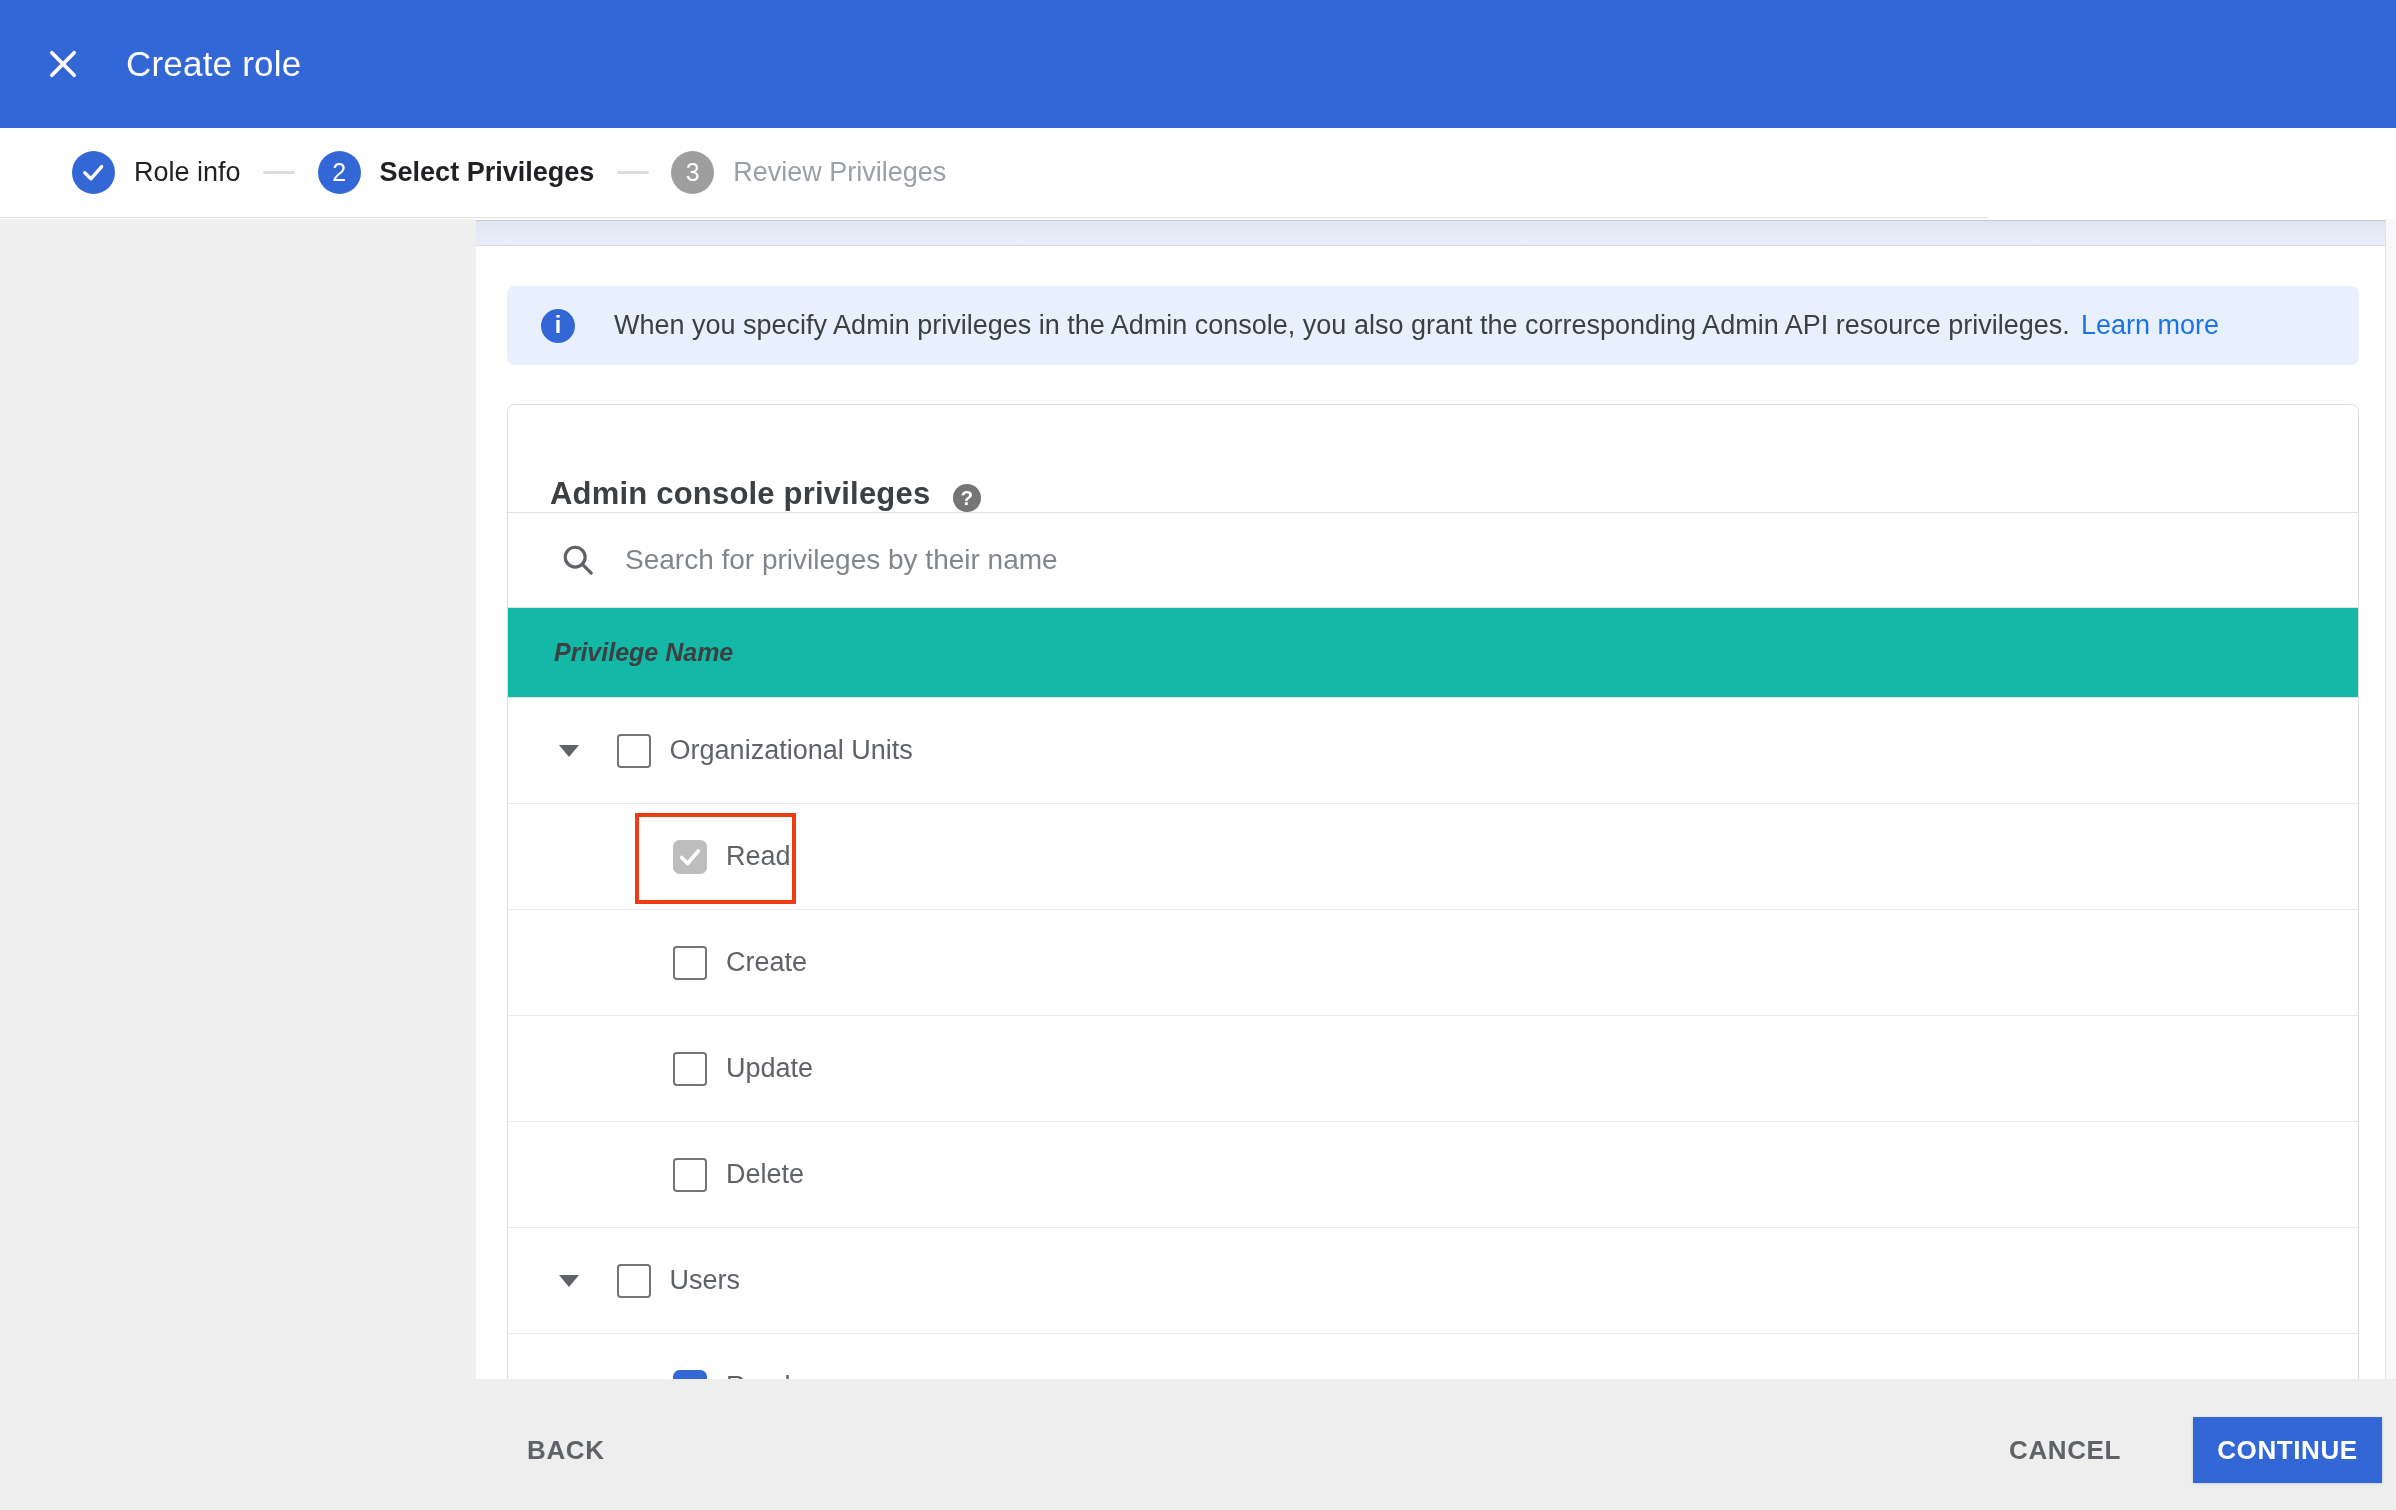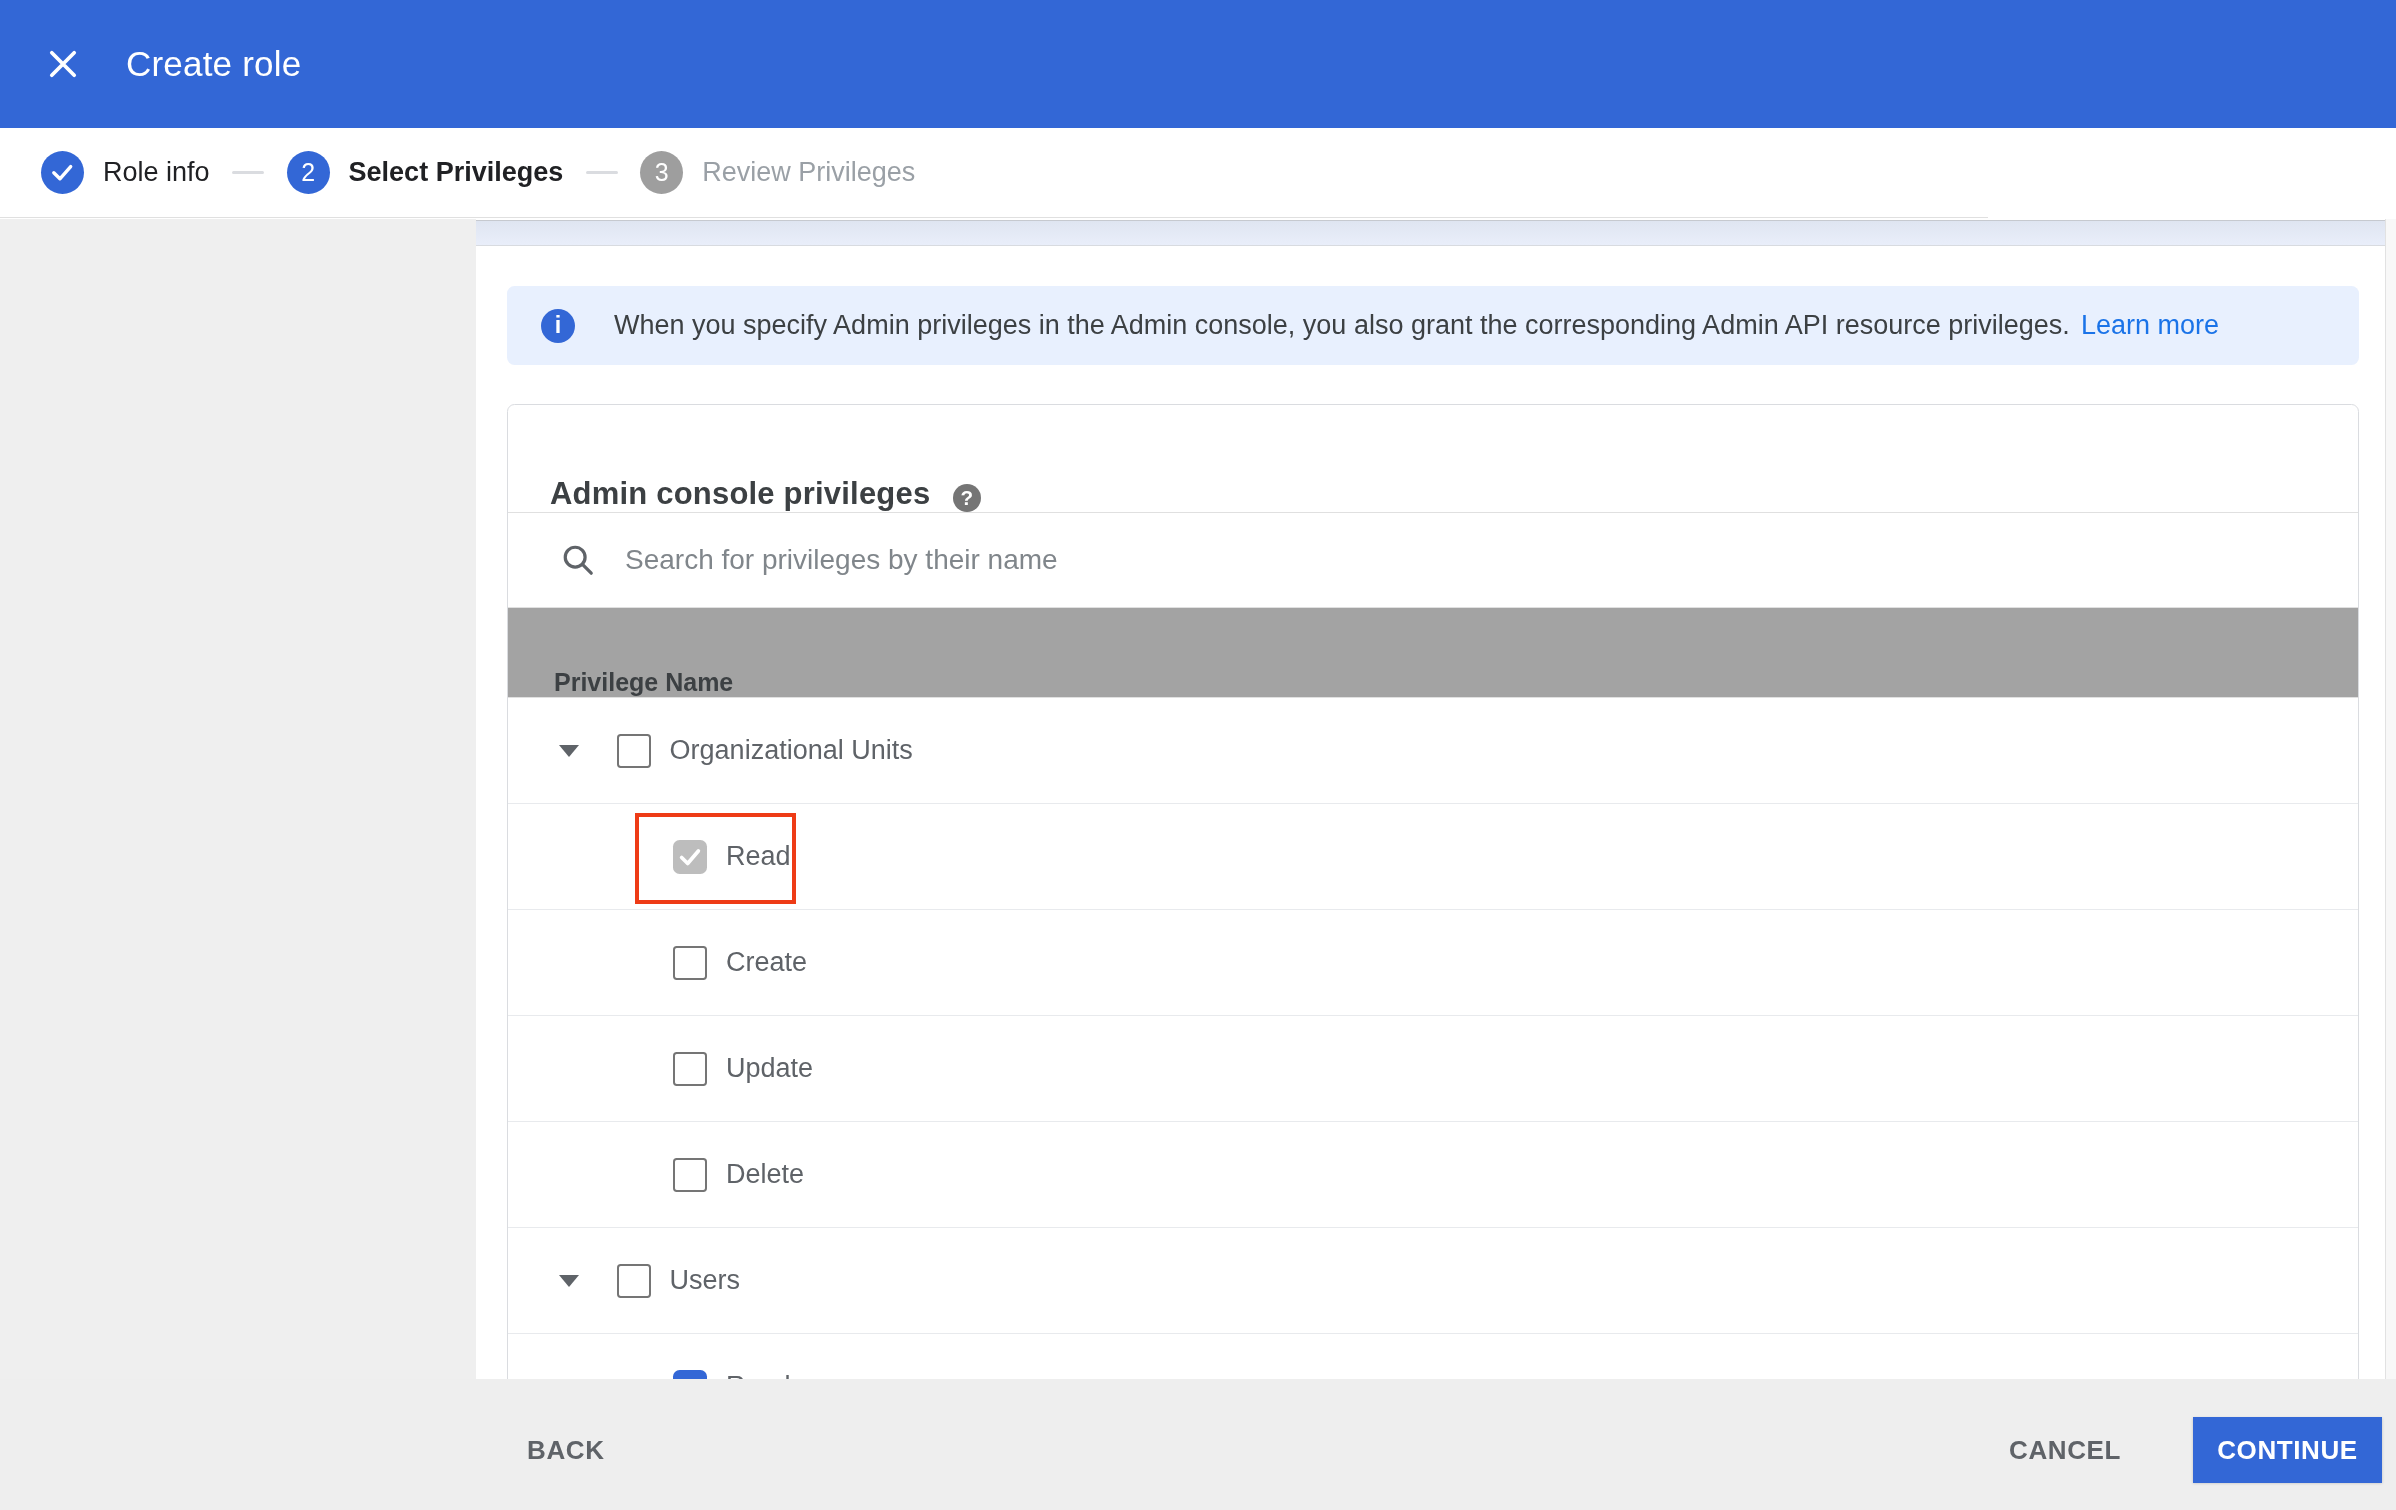--- a/index.html
+++ b/index.html
@@ -12,21 +12,21 @@
   
   .appbar{
     position:absolute;left:0;top:0;width:2397px;height:128px;
     background:#3367d6;display:flex;align-items:center;
   }
   .close-btn{width:32px;height:32px;margin-left:47px;cursor:pointer;display:flex;align-items:center;justify-content:center;}
   .appbar-title{color:#ffffff;font-size:35px;font-weight:400;margin-left:47px;letter-spacing:0.2px;}
   
   .stepper{
     position:absolute;left:0;top:128px;width:1988px;height:90px;background:#ffffff;
-    border-bottom:0.9px solid #e0e0e0;display:flex;align-items:center;padding-left:41px;box-sizing:border-box;
+    border-bottom:0.9px solid #e0e0e0;display:flex;align-items:center;padding-left:72px;box-sizing:border-box;
   }
   .step{display:flex;align-items:center;}
   .step-circle{
     width:43px;height:43px;border-radius:50%;display:flex;align-items:center;justify-content:center;
     color:#ffffff;font-size:25px;font-weight:400;flex:0 0 auto;
   }
   .step-circle.done,.step-circle.active{background:#3367d6;}
   .step-circle.future{background:#9e9e9e;}
   .step-label{margin-left:19px;font-size:27px;color:#202124;}
   .step-label.bold{font-weight:700;}
@@ -64,22 +64,22 @@
     display:flex;align-items:center;justify-content:center;font-size:20.6px;font-weight:700;cursor:pointer;
   }
   .search-row{height:94px;border-top:0.9px solid #e0e0e0;display:flex;align-items:center;}
   .search-icon{margin-left:53px;flex:0 0 auto;display:flex;}
   .search-input{
     margin-left:28px;flex:1;border:none;outline:none;font-size:28px;color:#3c4043;background:transparent;
     font-family:"Liberation Sans","DejaVu Sans",sans-serif;
   }
   .search-input::placeholder{color:#80868b;opacity:1;}
   .col-header{
-    height:91px;background:#a3a3a3;border-top:0.9px solid #e0e0e0;border-bottom:0.9px solid #e0e0e0;
-    display:flex;align-items:flex-end;box-sizing:border-box;
+    height:91px;background:#14b8a6;border-top:0.9px solid #e0e0e0;border-bottom:0.9px solid #e0e0e0;
+    display:flex;align-items:center;box-sizing:border-box;font-style:italic;
   }
   .col-header-label{margin-left:46px;font-size:25px;font-weight:700;color:#3c4043;}
   .prow{height:106px;border-bottom:0.9px solid #e8eaed;display:flex;align-items:center;box-sizing:border-box;position:relative;}
   .expander{margin-left:51px;width:20.6px;display:flex;justify-content:center;cursor:pointer;}
   .tri-down{width:0;height:0;border-left:10.3px solid transparent;border-right:10.3px solid transparent;border-top:12px solid #5f6368;}
   .cb{
     width:34px;height:34px;box-sizing:border-box;border-radius:3.7px;cursor:pointer;flex:0 0 auto;
     display:flex;align-items:center;justify-content:center;
   }
   .cb.unchecked{border:2.8px solid #757575;background:#ffffff;}

